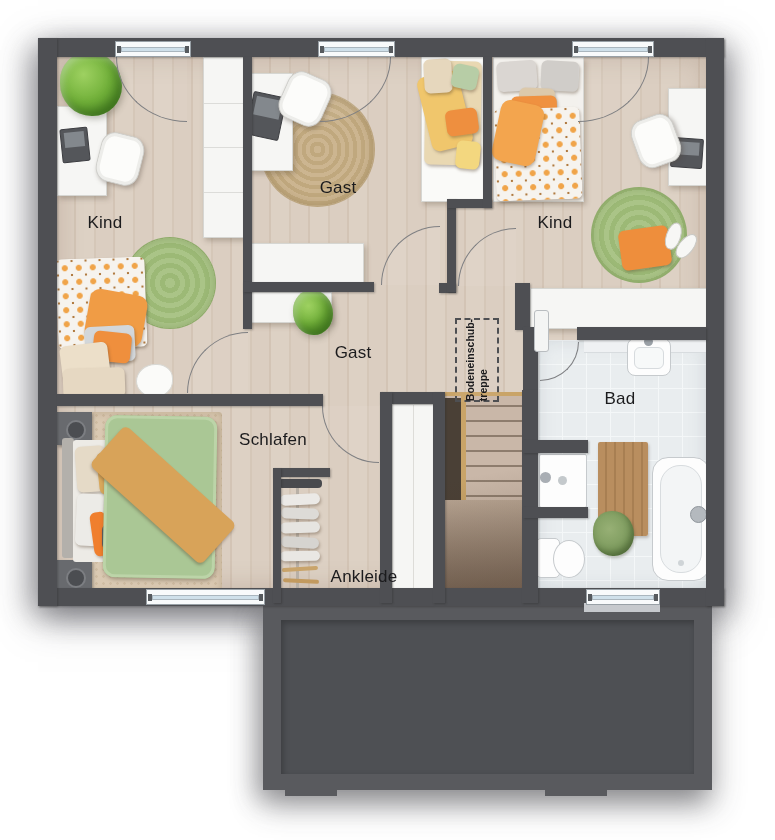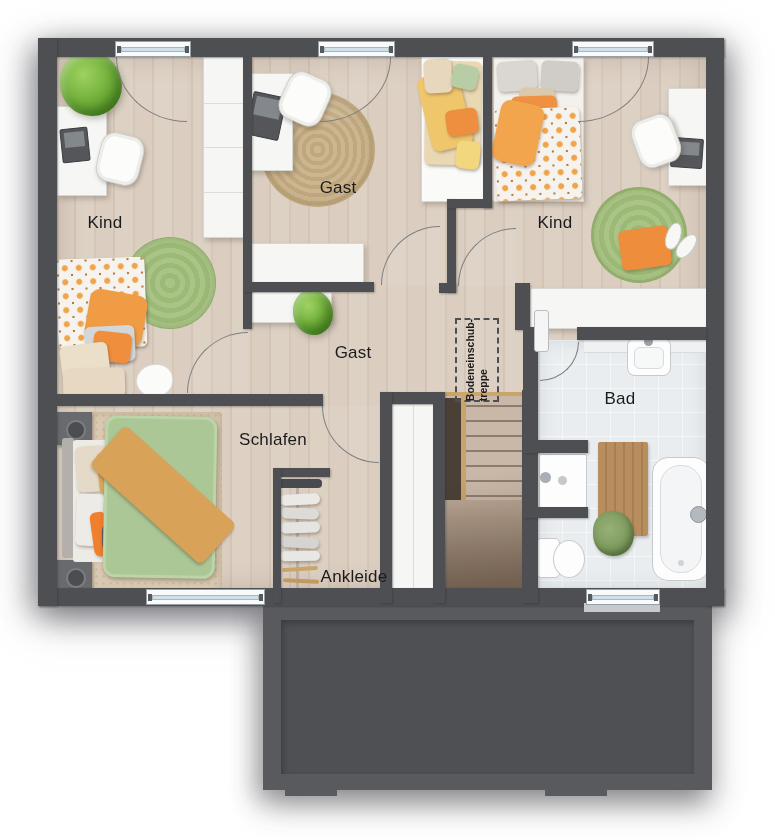--- a/index.html
+++ b/index.html
@@ -269,15 +269,15 @@
   <div class="abs window" style="left:146px;top:589px;width:117px;height:14px;"></div>
   <div class="abs window" style="left:586px;top:589px;width:72px;height:14px;"></div>
   <div class="abs win-tab" style="left:584px;top:603px;width:76px;height:9px;"></div>
 
   <div class="abs room-label" style="left:105px;top:223px;">Kind</div>
   <div class="abs room-label" style="left:338px;top:188px;">Gast</div>
   <div class="abs room-label" style="left:555px;top:223px;">Kind</div>
   <div class="abs room-label" style="left:353px;top:353px;">Gast</div>
   <div class="abs room-label" style="left:620px;top:399px;">Bad</div>
   <div class="abs room-label" style="left:273px;top:440px;">Schlafen</div>
-  <div class="abs room-label" style="left:354px;top:577px;">Ankleide</div>
+  <div class="abs room-label" style="left:364px;top:577px;">Ankleide</div>
 
 </div>
 
 </body></html>

